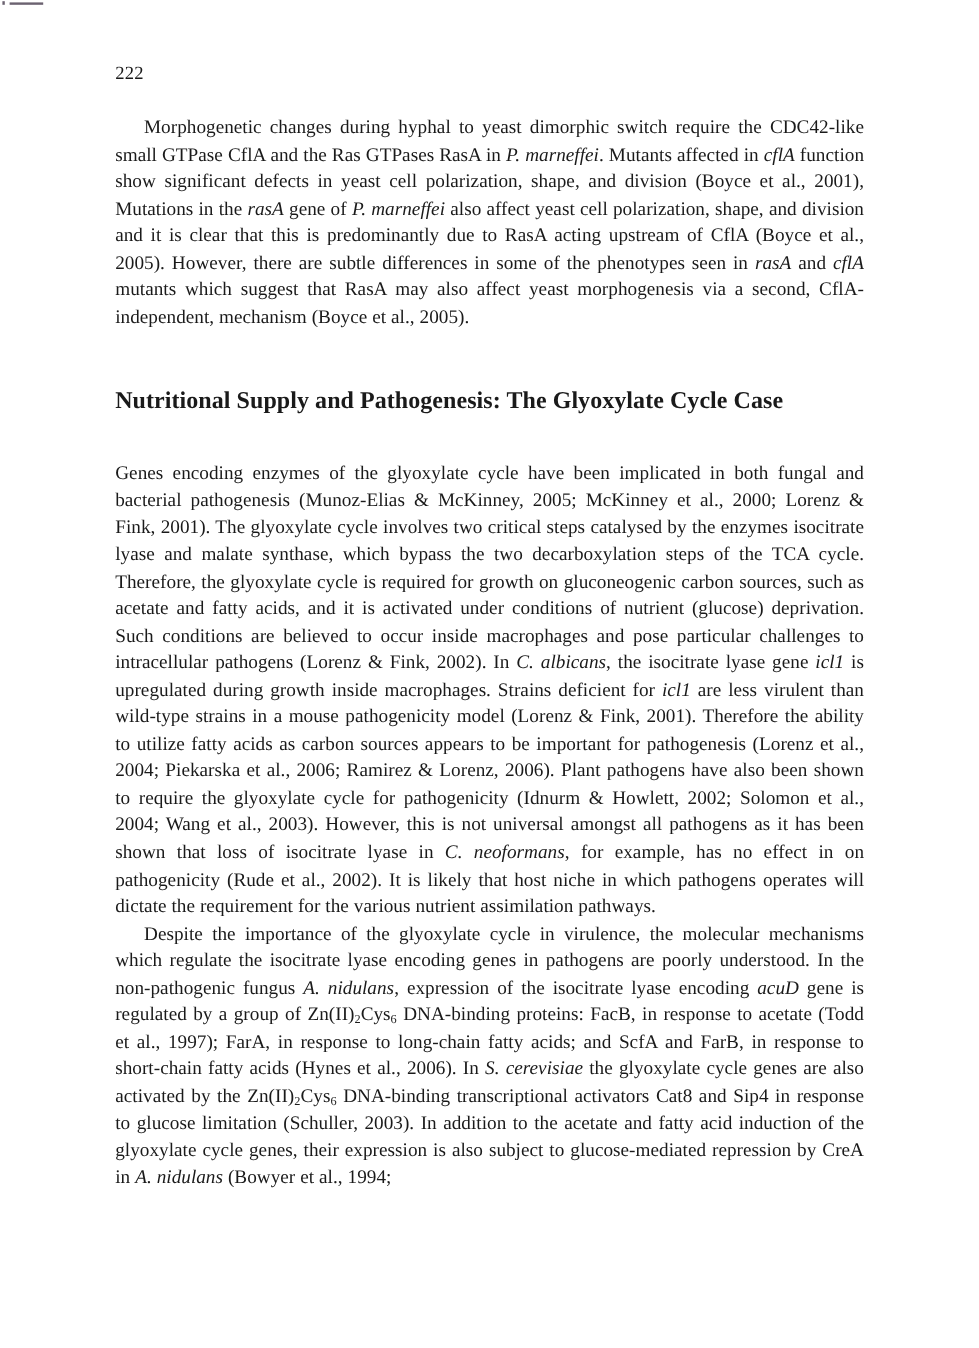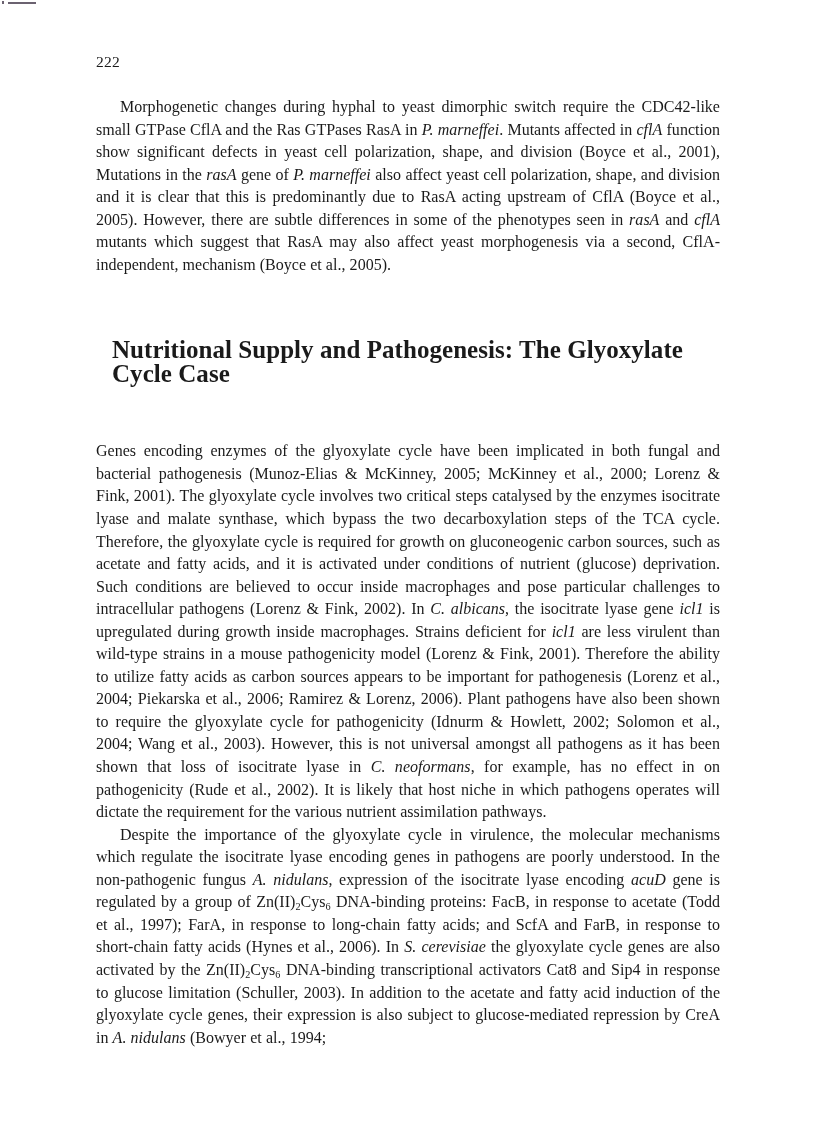--- a/index.html
+++ b/index.html
@@ -77,22 +77,22 @@
     text-align: justify;
     text-justify: inter-word;
     hyphens: none;
     letter-spacing: 0.02px;
     word-spacing: 0.1px;
   }
   p.para.indent {
     text-indent: 24px;
   }
   h2.section-heading {
-    margin: 16px;
-    font-size: 25px;
+    margin: 0;
+    font-size: 20px;
     line-height: 24px;
     font-weight: bold;
     text-align: left;
     letter-spacing: 0.05px;
   }
   .gap-before-heading { height: 46px; }
   .gap-after-heading  { height: 38px; }
   i, em { font-style: italic; }
   sub {
     font-size: 64%;

